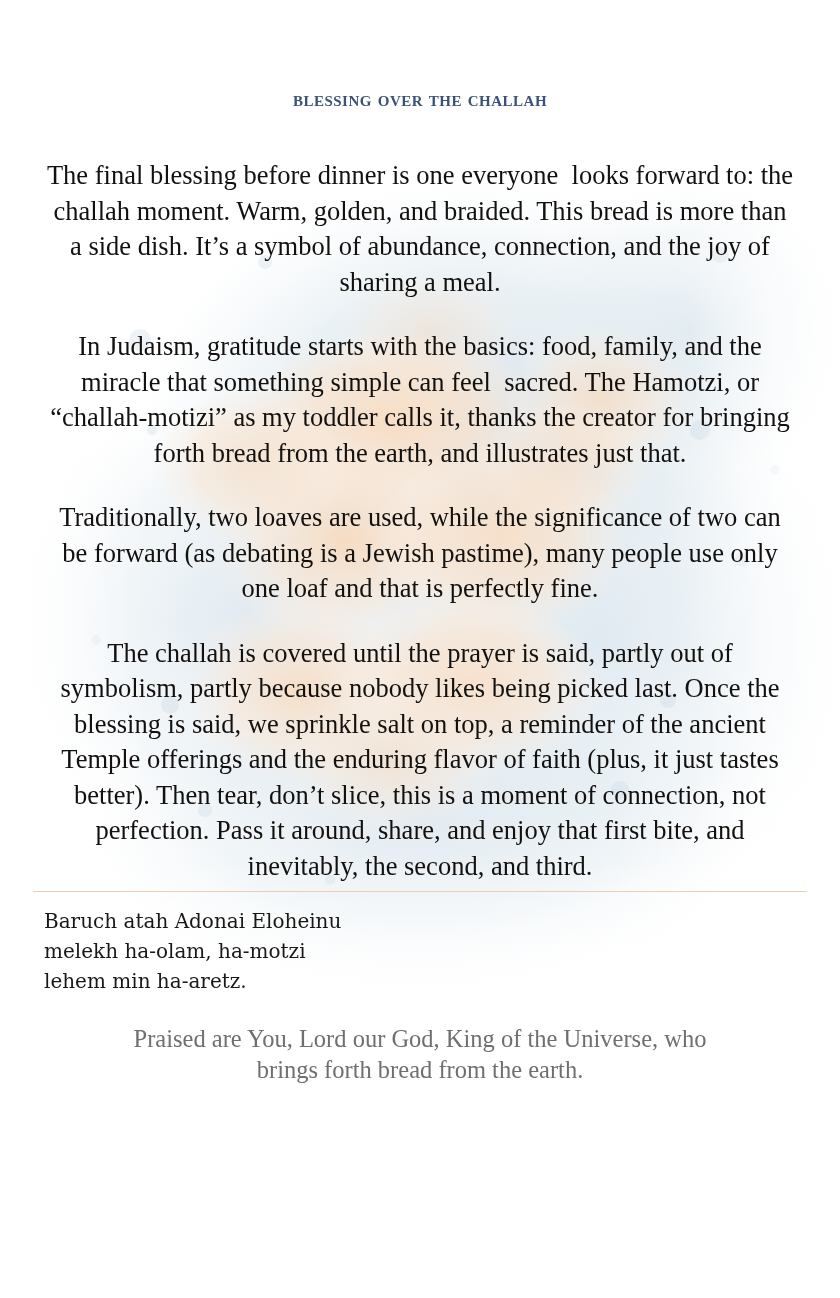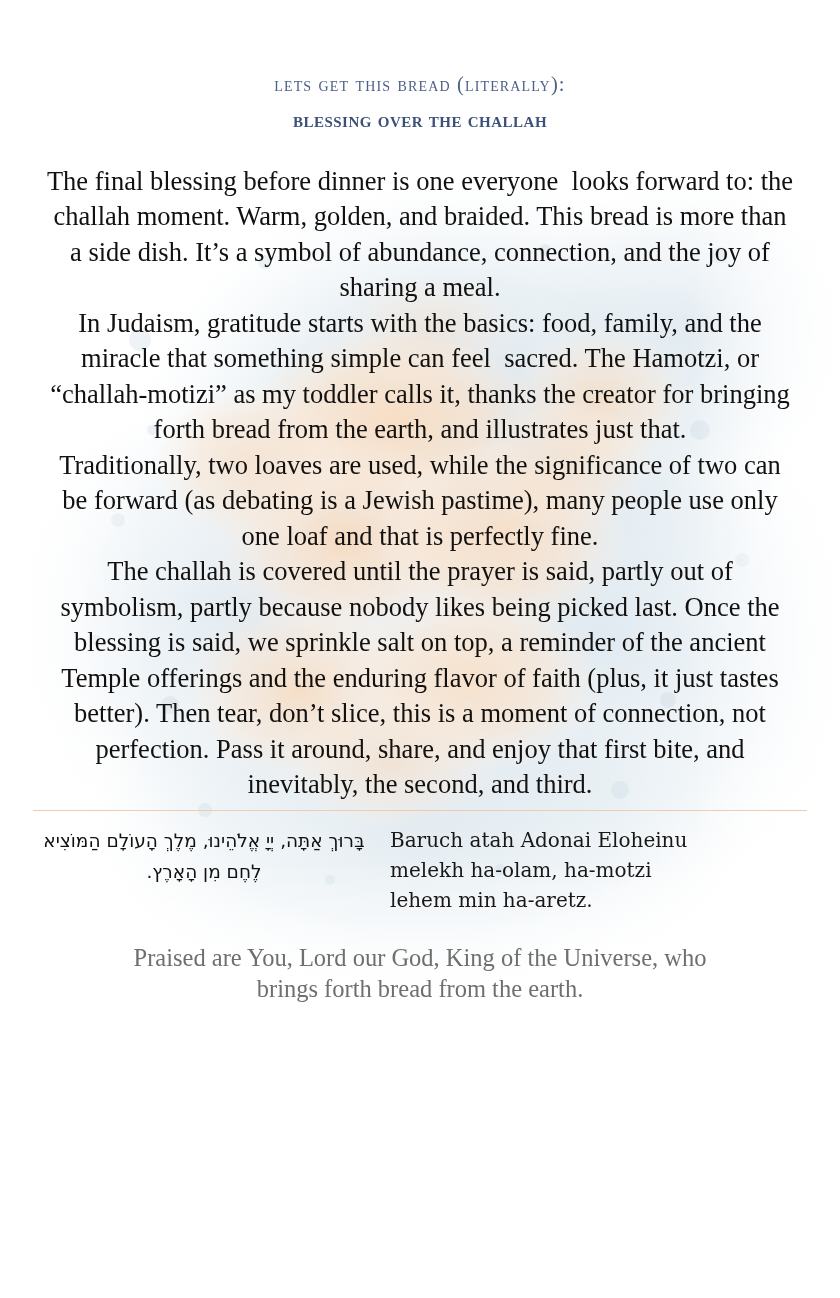--- a/index.html
+++ b/index.html
@@ -70,22 +70,23 @@
   .body-copy p {
     font-family: "Liberation Serif", "DejaVu Serif", serif;
     font-size: 26.5px;
     line-height: 35.5px;
     color: #13110f;
     margin: 0;
     white-space: pre-wrap;
     font-stretch: condensed;
   }
   .body-copy p + p {
-  }
-  #para-intro { margin-top: 33px; }
+    margin-top: 29px;
+  }
+  #para-intro { margin-top: 48px; }
 
   
   .blessings-heading {
     font-family: "Liberation Serif", "DejaVu Serif", serif;
     font-size: 19px;
     font-weight: 700;
     letter-spacing: 0.9px;
     color: #3c5179;
     font-variant: small-caps;
     text-transform: lowercase;
@@ -232,39 +233,35 @@
   <rect x="0" y="0" width="840" height="200" fill="url(#fadeTop)"></rect>
   <rect x="0" y="860" width="840" height="240" fill="url(#fadeBottom)"></rect>
   <rect x="0" y="1000" width="840" height="298" fill="#ffffff"></rect>
   <rect x="0" y="0" width="150" height="1298" fill="url(#fadeLeft)"></rect>
   <rect x="690" y="0" width="150" height="1298" fill="url(#fadeRight)"></rect>
 </svg>
 
 <div id="page">
 
   <header class="heading-block">
-    <div class="eyebrow">Lets Get This Bread (Literally):</div>
     <h1 class="title">Blessing Over the Challah</h1>
   </header>
 
   <section class="body-copy">
     <p id="para-intro">The final blessing before dinner is one everyone  looks forward to: the challah moment. Warm, golden, and braided. This bread is more than a side dish. It’s a symbol of abundance, connection, and the joy of sharing a meal.</p>
     <p>In Judaism, gratitude starts with the basics: food, family, and the miracle that something simple can feel  sacred. The Hamotzi, or “challah-motizi” as my toddler calls it, thanks the creator for bringing forth bread from the earth, and illustrates just that.</p>
     <p>Traditionally, two loaves are used, while the significance of two can be forward (as debating is a Jewish pastime), many people use only one loaf and that is perfectly fine.</p>
     <p>The challah is covered until the prayer is said, partly out of symbolism, partly because nobody likes being picked last. Once the blessing is said, we sprinkle salt on top, a reminder of the ancient Temple offerings and the enduring flavor of faith (plus, it just tastes better). Then tear, don’t slice, this is a moment of connection, not perfection. Pass it around, share, and enjoy that first bite, and inevitably, the second, and third.</p>
   </section>
 
   <section>
 
     <hr class="rule">
 
     <div class="blessing-row">
-      <div class="hebrew-col">
-        <p class="hebrew-text" lang="he" dir="rtl">בָּרוּךְ אַתָּה, יְיָ אֱלֹהֵינוּ, מֶלֶךְ הָעוֹלָם הַמּוֹצִיא לֶחֶם מִן הָאָרֶץ.</p>
-      </div>
       <div class="translit-col">
         <p class="translit-text">Baruch atah Adonai Eloheinu
 melekh ha-olam, ha-motzi
 lehem min ha-aretz.</p>
       </div>
     </div>
 
     <p class="translation">Praised are You, Lord our God, King of the Universe, who
 brings forth bread from the earth.</p>
   </section>

